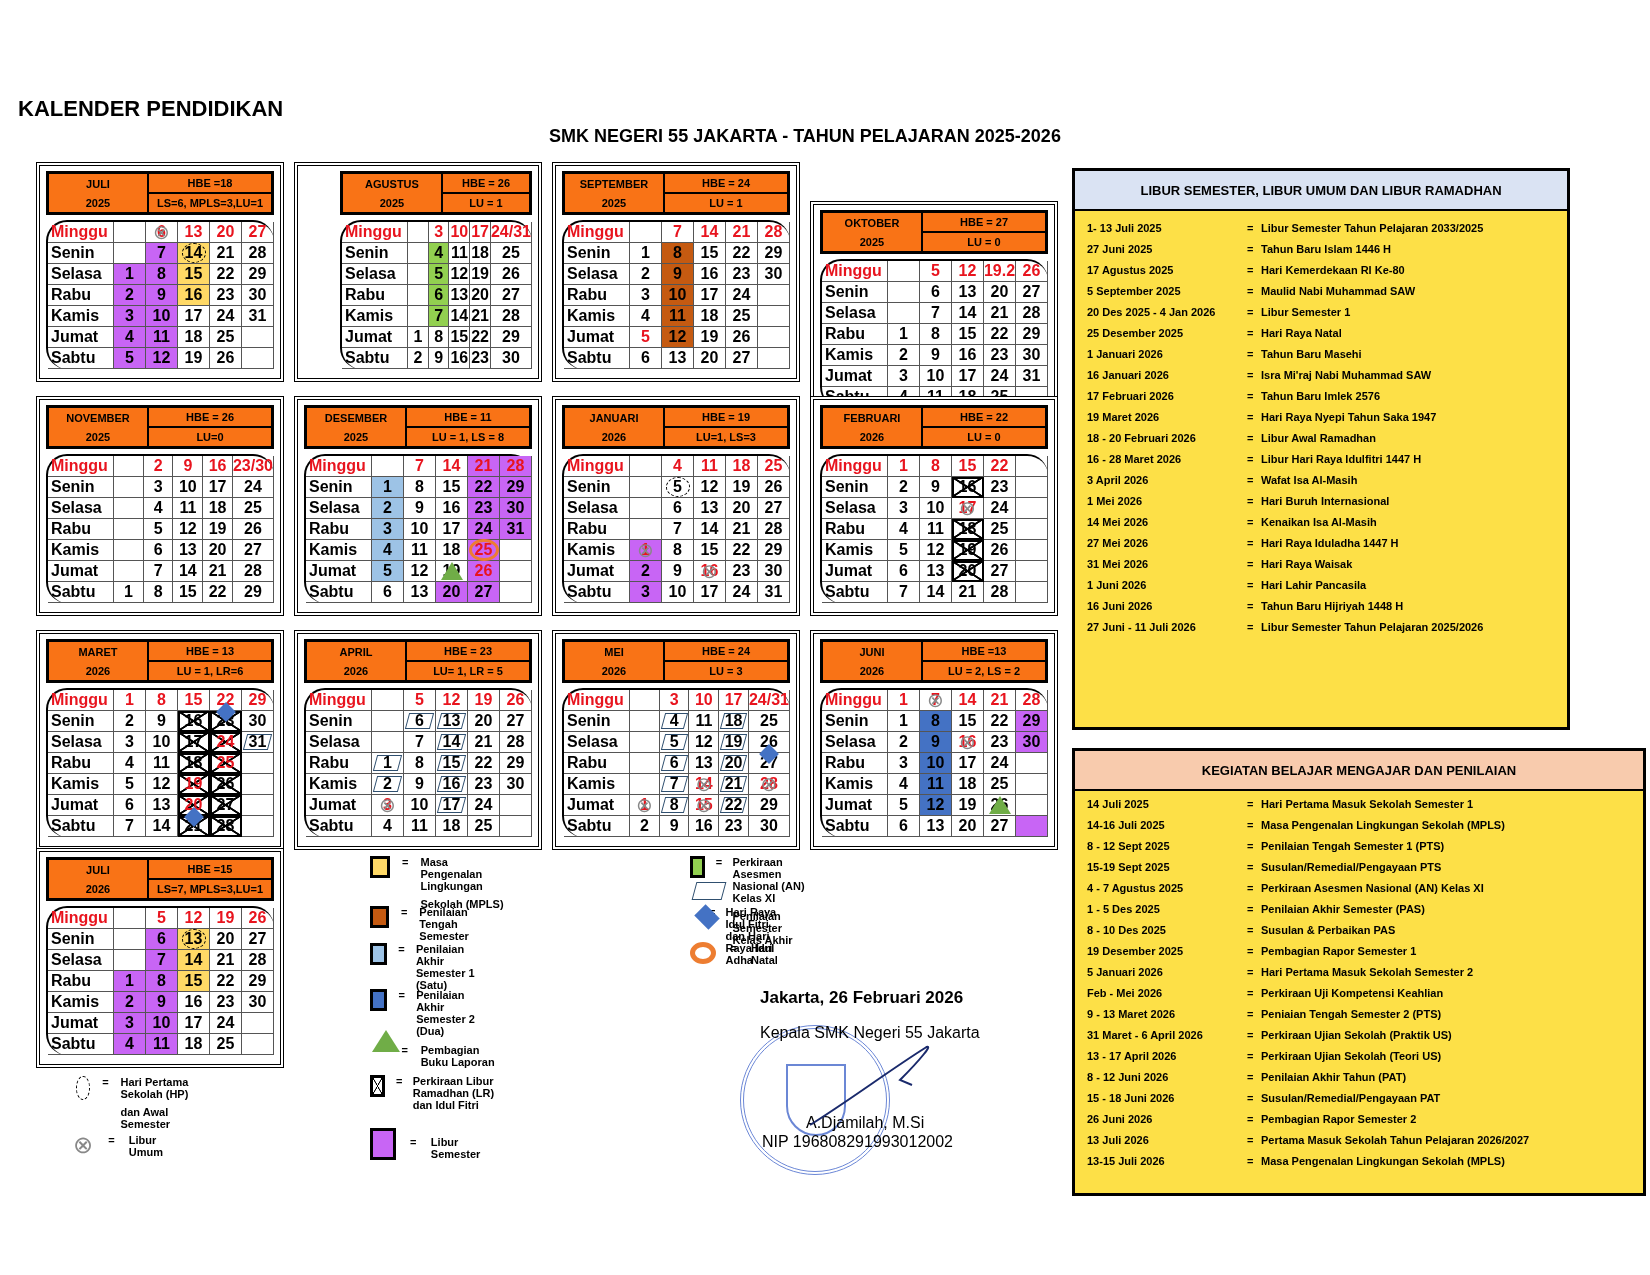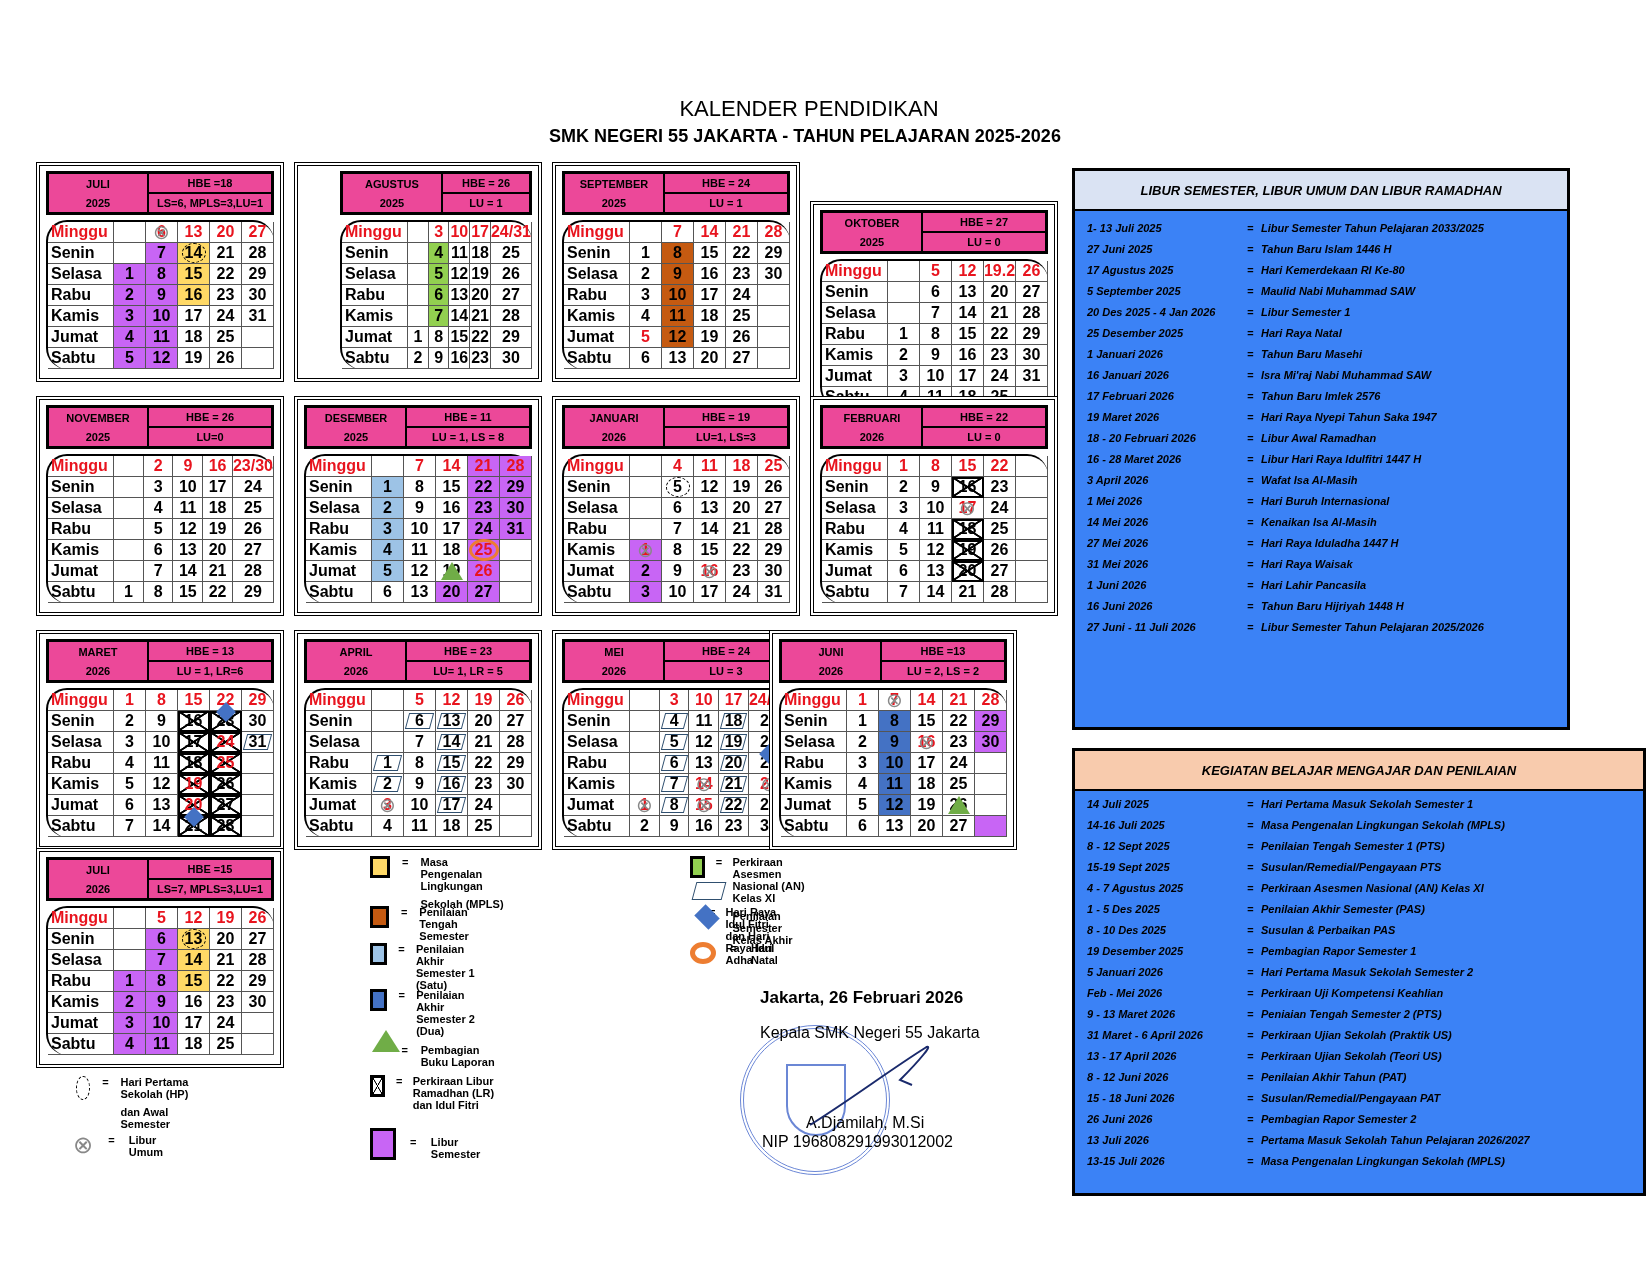--- a/index.html
+++ b/index.html
@@ -1,27 +1,27 @@
 <!DOCTYPE html>
 <html><head>
 <meta charset="utf-8">
 <style>
   * { box-sizing: border-box; }
   html, body { margin: 0; padding: 0; background: #ffffff; }
   body { width: 1650px; height: 1275px; position: relative; overflow: hidden;
          font-family: "Liberation Sans", sans-serif; color: #000; }
-  .title { position: absolute; left: 4px; width: 1610px; top: 96px; text-align: center;
-           font-size: 22px; font-weight: normal; letter-spacing: 0px; }
+  .title { position: absolute; left: 18px; width: 1610px; top: 96px; 
+           font-size: 22px; font-weight: bold; letter-spacing: 0px; }
   .subtitle { position: absolute; left: 0; width: 1610px; top: 126px; text-align: center;
            font-size: 18px; font-weight: bold; }
 
   .month { position: absolute; width: 248px; height: 220px; border: 3px double #000;
            border-width: 4px; border-style: double; padding: 5px 6px; background: #fff; }
   .mhead { display: grid; grid-template-columns: 100px 1fr; height: 44px;
-           border: 3px solid #000; background: #ec4899; font-size: 11px; font-weight: bold; }
+           border: 3px solid #000; background: #f97316; font-size: 11px; font-weight: bold; }
   .mhead > div { display: flex; flex-direction: column; }
   .mhead .left { border-right: 2px solid #000; }
   .mhead .cell { flex: 1; display: flex; align-items: center; justify-content: center; }
   .mhead .right .cell:first-child { border-bottom: 2px solid #000; }
   .mgrid { margin-top: 5px; display: grid;
            grid-template-columns: 66px repeat(6, 1fr);
            border-left: 2px solid #000; border-top: 2px solid #000; font-size: 16px; font-weight: bold; border-radius: 21px; }
   .mgrid .c { height: 21px; border-right: 1px solid #555; border-bottom: 1px solid #555;
               display: flex; align-items: center; justify-content: center; position: relative; }
   .mgrid .c.day { justify-content: flex-start; padding-left: 3px; }
@@ -37,21 +37,21 @@
                             linear-gradient(to bottom right, transparent 46%, #000 48%, #000 52%, transparent 54%); }
   .mk-circx::after { content: "⊗"; position: absolute; font-size: 20px; color: #888; font-weight: normal; }
   .mk-star::after { content: ""; position: absolute; width: 22px; height: 18px; border: 1px dashed #000; border-radius: 50%; }
   .mk-para::before { content: ""; position: absolute; left: 3px; right: 3px; top: 2px; bottom: 2px;
                      border: 1px solid #2f4f6f; transform: skewX(-15deg); }
   .mk-ring::after { content: ""; position: absolute; width: 24px; height: 16px; border: 3px solid #ed7d31; border-radius: 50%; }
   .mk-tri::after { content: ""; position: absolute; width: 0; height: 0;
                    border-left: 11px solid transparent; border-right: 11px solid transparent; border-bottom: 18px solid #70ad47; }
   .mk-dia::after { content: ""; position: absolute; width: 14px; height: 14px; background: #4472c4; transform: rotate(45deg); top: -6px; }
 
-  .panel { position: absolute; border: 3px solid #000; background: #3b82f6; font-style: italic; }
+  .panel { position: absolute; border: 3px solid #000; background: #fde047; }
   .panel .phead { height: 40px; display: flex; align-items: center; justify-content: center;
                   font-weight: bold; font-size: 13px; border-bottom: 2px solid #000; }
   .panel .rows { padding: 6px 12px; }
   .prow { display: grid; grid-template-columns: 160px 14px 1fr; font-size: 11px; font-weight: bold; height: 21px; align-items: center; }
 
   .legend { position: absolute; font-size: 11px; font-weight: bold; }
   .lg-item { position: absolute; display: flex; align-items: flex-start; gap: 10px; }
   .swatch { width: 32px; height: 22px; border: 3px solid #000; }
   .eq { width: 20px; text-align: center; }
   .sign { position: absolute; font-weight: bold; }
@@ -675,21 +675,21 @@
         <div class="c mk-para">22</div>
         <div class="c">29</div>
         <div class="c day">Sabtu</div>
         <div class="c">2</div>
         <div class="c">9</div>
         <div class="c">16</div>
         <div class="c">23</div>
         <div class="c">30</div>
       </div>
     </div>
-    <div class="month" style="left: 769px; top: 630px;">
+    <div class="month" style="left: 810px; top: 630px;">
       <div class="mhead">
         <div class="left">
           <div class="cell">JUNI</div>
           <div class="cell">2026</div>
         </div>
         <div class="right">
           <div class="cell">HBE =13</div>
           <div class="cell">LU = 2, LS = 2</div>
         </div>
       </div>

